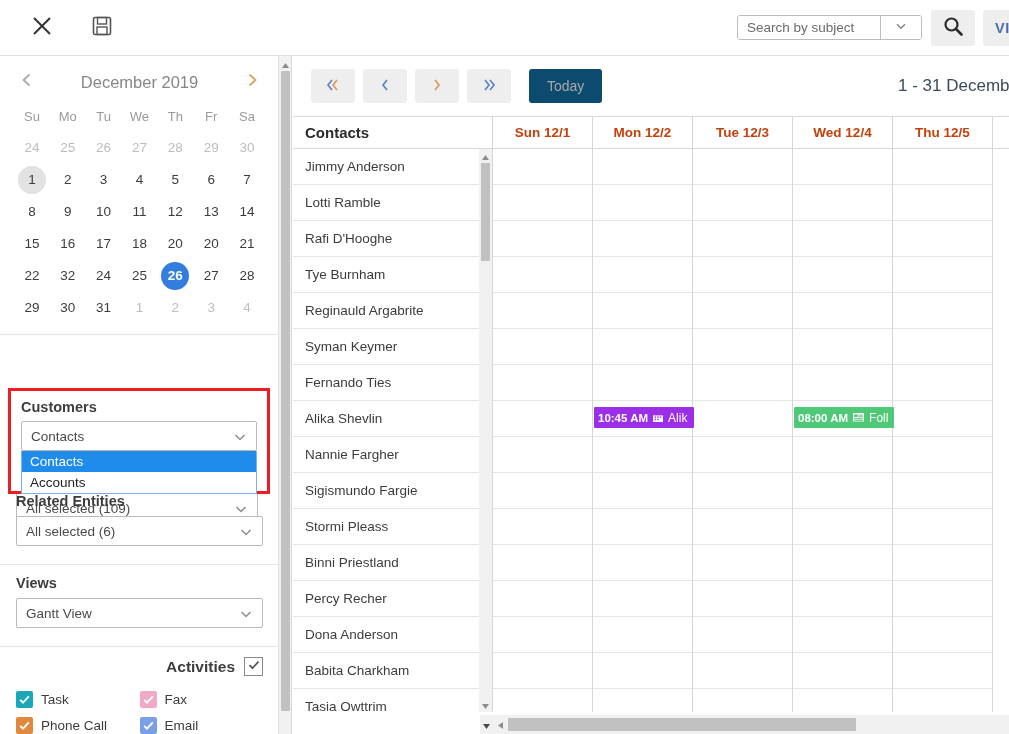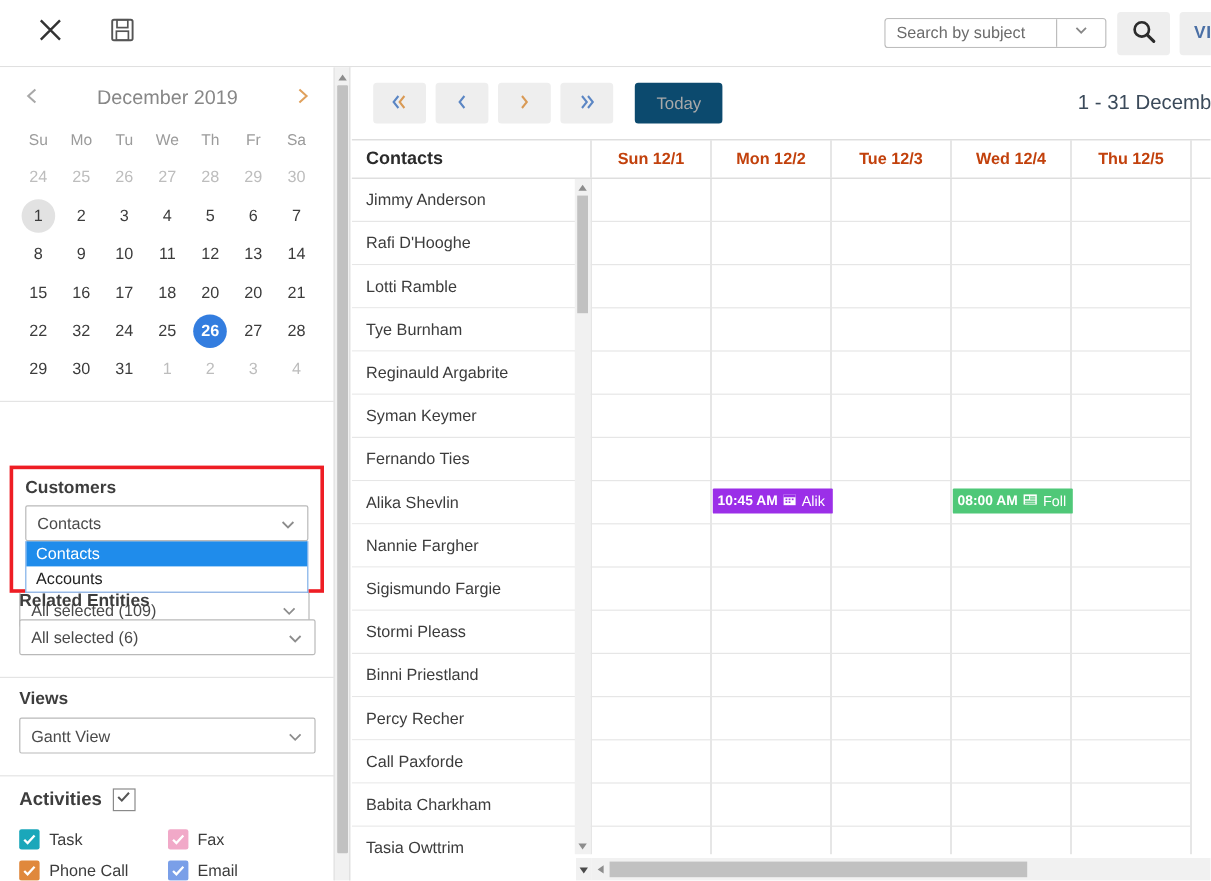--- a/index.html
+++ b/index.html
@@ -108,21 +108,21 @@
   }
   .cust-opt {
     height: 21px; line-height: 21px; padding: 0 8px; font-size: 13.5px;
     color: #222; cursor: pointer;
   }
   .cust-opt.active { background: #1f8ceb; color: #fff; }
 
   
   .contacts-filter { position: absolute; left: 16px; top: 437px; width: 242px; }
 
-  .activities-head { display: flex; align-items: center; gap: 9px; margin-bottom: 10px; }
+  .activities-head { display: flex; align-items: center; gap: 9px; margin-bottom: 10px; justify-content: flex-end; }
   .activities-title { font-size: 15.5px; font-weight: bold; color: #3d3d3d; }
   .act-master {
     width: 19px; height: 19px; border: 1px solid #8a8a8a; background: #fff;
     display: flex; align-items: center; justify-content: center; cursor: pointer;
   }
   .act-grid { display: flex; }
   .act-col { width: 128px; }
   .act-item { display: flex; align-items: center; gap: 8px; height: 26px; cursor: pointer; }
   .act-box {
     width: 17px; height: 17px; border-radius: 2px;
@@ -618,33 +618,33 @@
             <div class="ghead-day">Tue 12/3</div>
             <div class="ghead-day">Wed 12/4</div>
             <div class="ghead-day">Thu 12/5</div>
           </div>
       </div>
 
       <div class="gbody">
         <div class="gcol-contacts">
           <div id="contact-rows">
               <div class="crow">Jimmy Anderson</div>
+              <div class="crow">Lotti Ramble</div>
               <div class="crow">Rafi D'Hooghe</div>
-              <div class="crow">Lotti Ramble</div>
               <div class="crow">Tye Burnham</div>
               <div class="crow">Reginauld Argabrite</div>
               <div class="crow">Syman Keymer</div>
               <div class="crow">Fernando Ties</div>
               <div class="crow">Alika Shevlin</div>
               <div class="crow">Nannie Fargher</div>
               <div class="crow">Sigismundo Fargie</div>
               <div class="crow">Stormi Pleass</div>
               <div class="crow">Binni Priestland</div>
               <div class="crow">Percy Recher</div>
-              <div class="crow">Call Paxforde</div>
+              <div class="crow">Dona Anderson</div>
               <div class="crow">Babita Charkham</div>
               <div class="crow">Tasia Owttrim</div>
             </div>
           <div class="c-sb">
             <div class="c-sb-up">
               <span>
                 <svg width="9" height="7" viewBox="0 0 9 7">
                     <path d="M4.5 1 L8 6 L1 6 Z" fill="#8d8d8d"></path>
                   </svg>
               </span>

